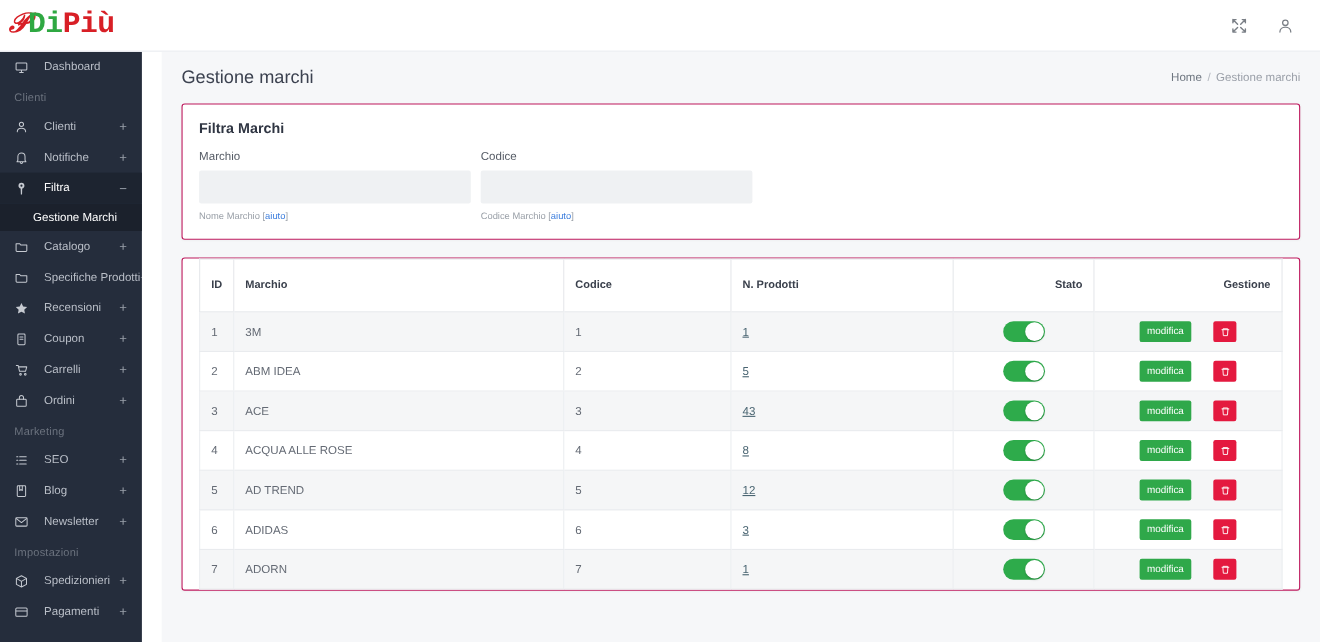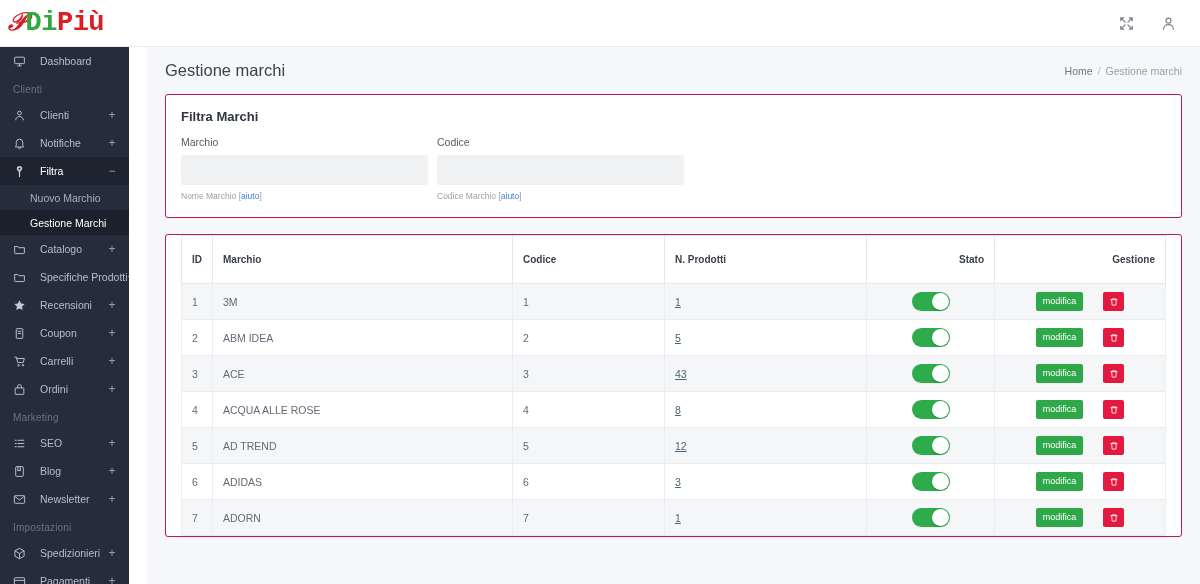--- a/index.html
+++ b/index.html
@@ -324,23 +324,20 @@
         <span class="pm">+</span>
       </div>
       <div class="nav-item active">
         <span class="ic">
           <svg width="13" height="13" viewBox="0 0 24 24" fill="currentColor">
             <path d="M12 2a5 5 0 0 0-5 5c0 2.2 1.6 4.1 3.7 4.8L11 22h2l.3-10.2C15.4 11.1 17 9.2 17 7a5 5 0 0 0-5-5zm0 3.2A1.8 1.8 0 1 1 12 8.8 1.8 1.8 0 0 1 12 5.2z"></path>
           </svg>
         </span>
         <span class="lbl">Filtra</span>
         <span class="pm">−</span>
-      </div>
-      <div class="nav-sub">
-        <span>Nuovo Marchio</span>
       </div>
       <div class="nav-sub active">
         <span>Gestione Marchi</span>
       </div>
       <div class="nav-item">
         <span class="ic">
           <svg width="13" height="13" viewBox="0 0 24 24" fill="none" stroke="currentColor" stroke-width="1.7">
             <path d="M3 6.5h6l1.8 2.2H21V18a1.5 1.5 0 0 1-1.5 1.5h-15A1.5 1.5 0 0 1 3 18z" stroke-linejoin="round"></path>
           </svg>
         </span>

